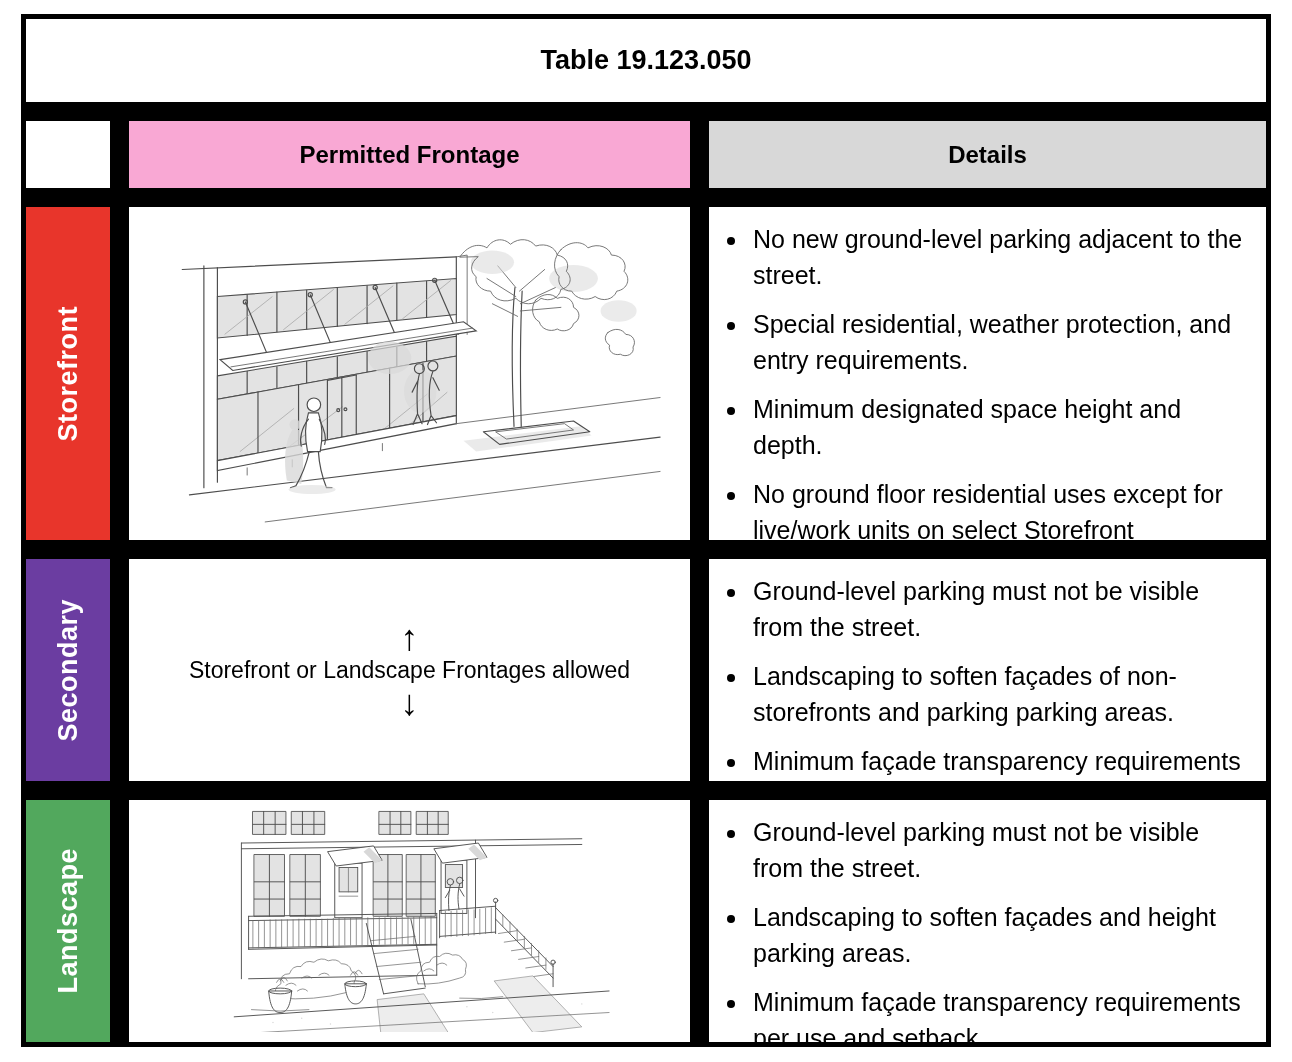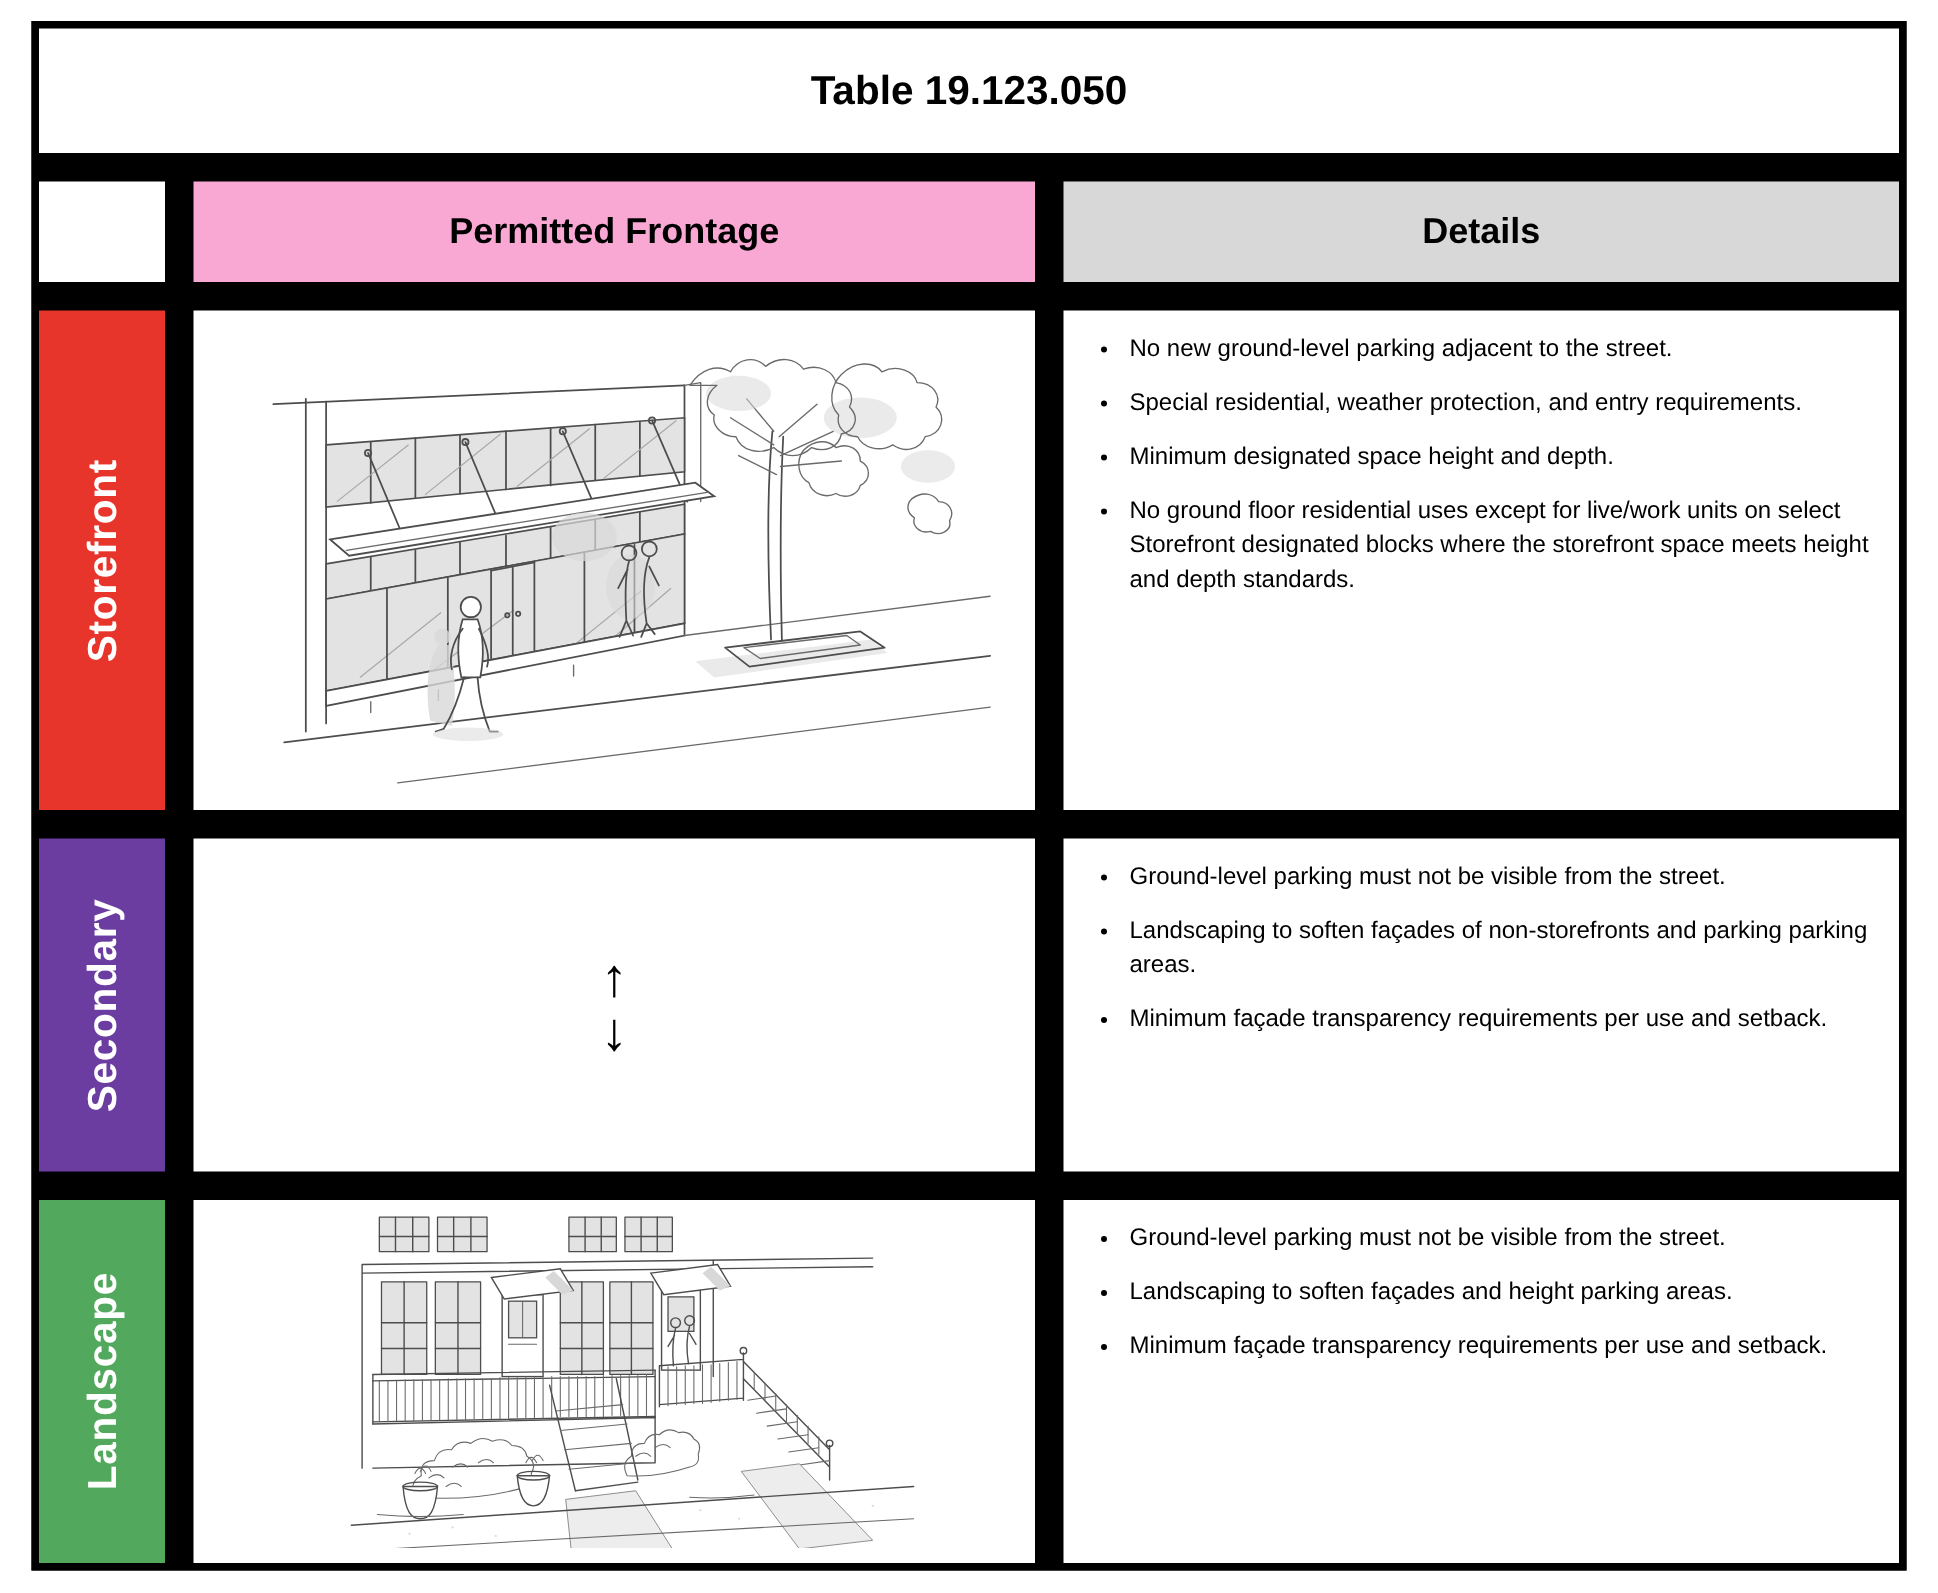--- a/index.html
+++ b/index.html
@@ -17,21 +17,21 @@
   .colhead{display:flex;align-items:center;justify-content:center;
        font-weight:bold;font-size:24px;}
   .corner{background:#fff;}
   .rowlabel{display:flex;align-items:center;justify-content:center;}
   .rowlabel span{writing-mode:vertical-rl;transform:rotate(180deg);
        color:#fff;font-weight:bold;font-size:27px;letter-spacing:.5px;}
   .imgcell{display:flex;align-items:center;justify-content:center;}
   .imgcell svg{width:90%;height:92%;}
   .details-cell{padding:6px 10px 0 0;}
   ul.blt{margin:0;padding:8px 6px 0 40px;list-style:disc;}
-  ul.blt li{font-size:16px;line-height:1.44;margin-bottom:13px;padding-left:4px;}
+  ul.blt li{font-size:25px;line-height:1.44;margin-bottom:13px;padding-left:4px;}
   .notecell{display:flex;flex-direction:column;align-items:center;justify-content:center;}
   .arrow{font-size:36px;font-weight:bold;line-height:1;}
   .note-text{font-size:23px;margin:1px 0;}
   
   .ln{fill:none;stroke:#4d4d4d;stroke-width:1.3;stroke-linejoin:round;stroke-linecap:round;}
   .ln2{fill:none;stroke:#6a6a6a;stroke-width:1;stroke-linejoin:round;stroke-linecap:round;}
   .hatch{fill:none;stroke:#a8a8a8;stroke-width:.9;}
   .glass{fill:#e3e3e3;stroke:#4d4d4d;stroke-width:1.2;}
   .paper{fill:#ffffff;stroke:#4d4d4d;stroke-width:1.3;}
   .gray{fill:#d8d8d8;stroke:none;}
@@ -139,20 +139,21 @@
         <li>Minimum designated space height and depth.</li>
         <li>No ground floor residential uses except for live/work units on select Storefront designated blocks where the storefront space meets height and depth standards.</li>
       </ul>
     </div>
 
     <div class="cell rowlabel" style="background-color: rgb(107, 61, 161);">
       <span>Secondary</span>
     </div>
     <div class="cell notecell">
       <div class="arrow">↑</div>
+      <div class="note-text">Storefront or Landscape Frontages allowed</div>
       <div class="arrow">↓</div>
     </div>
     <div class="cell details-cell">
       <ul class="blt">
         <li>Ground-level parking must not be visible from the street.</li>
         <li>Landscaping to soften façades of non-storefronts and parking parking areas.</li>
         <li>Minimum façade transparency requirements per use and setback.</li>
       </ul>
     </div>
 

